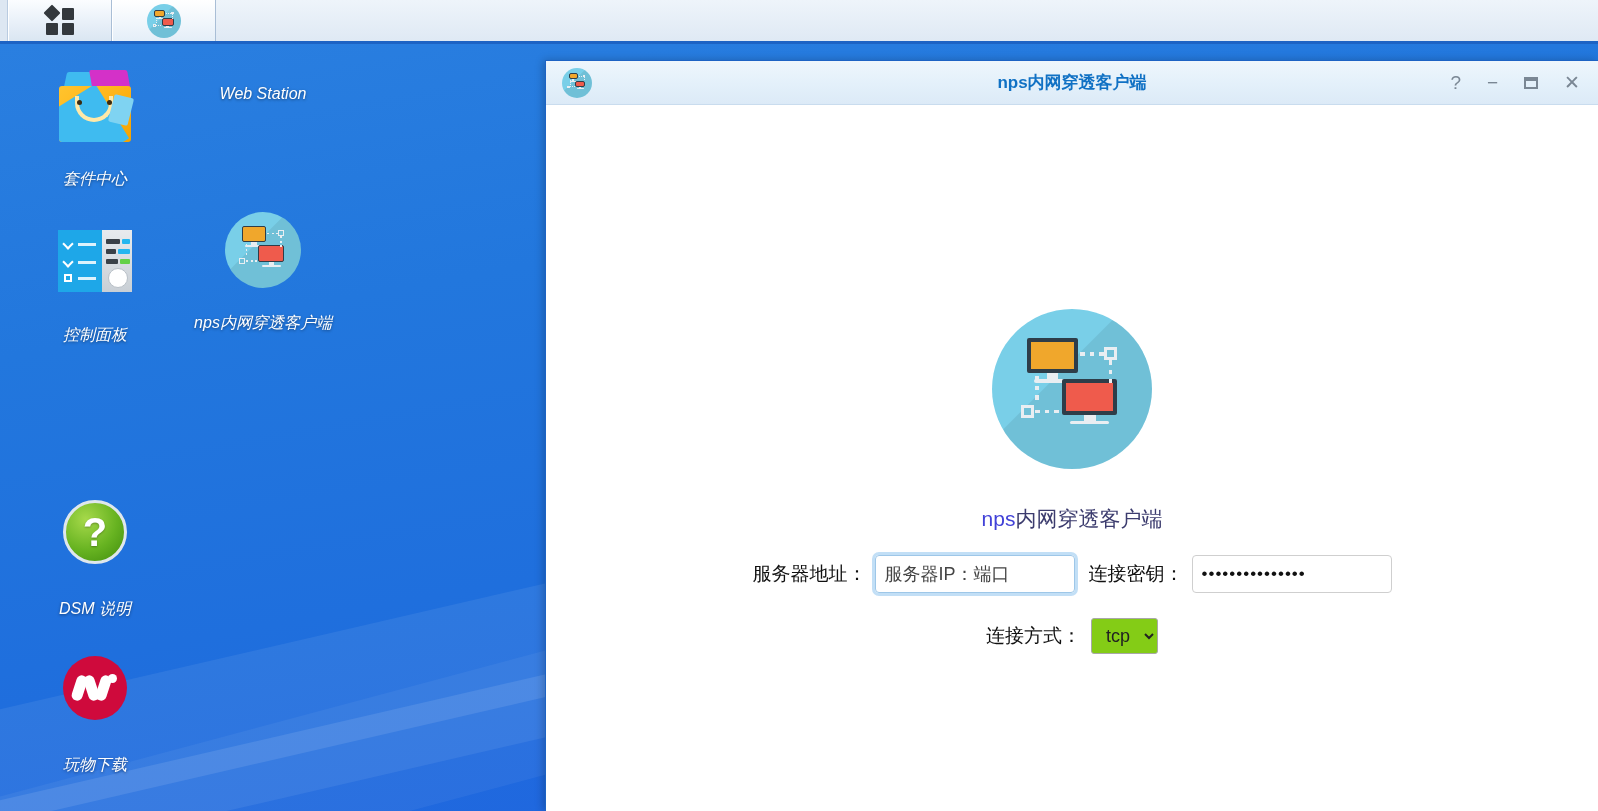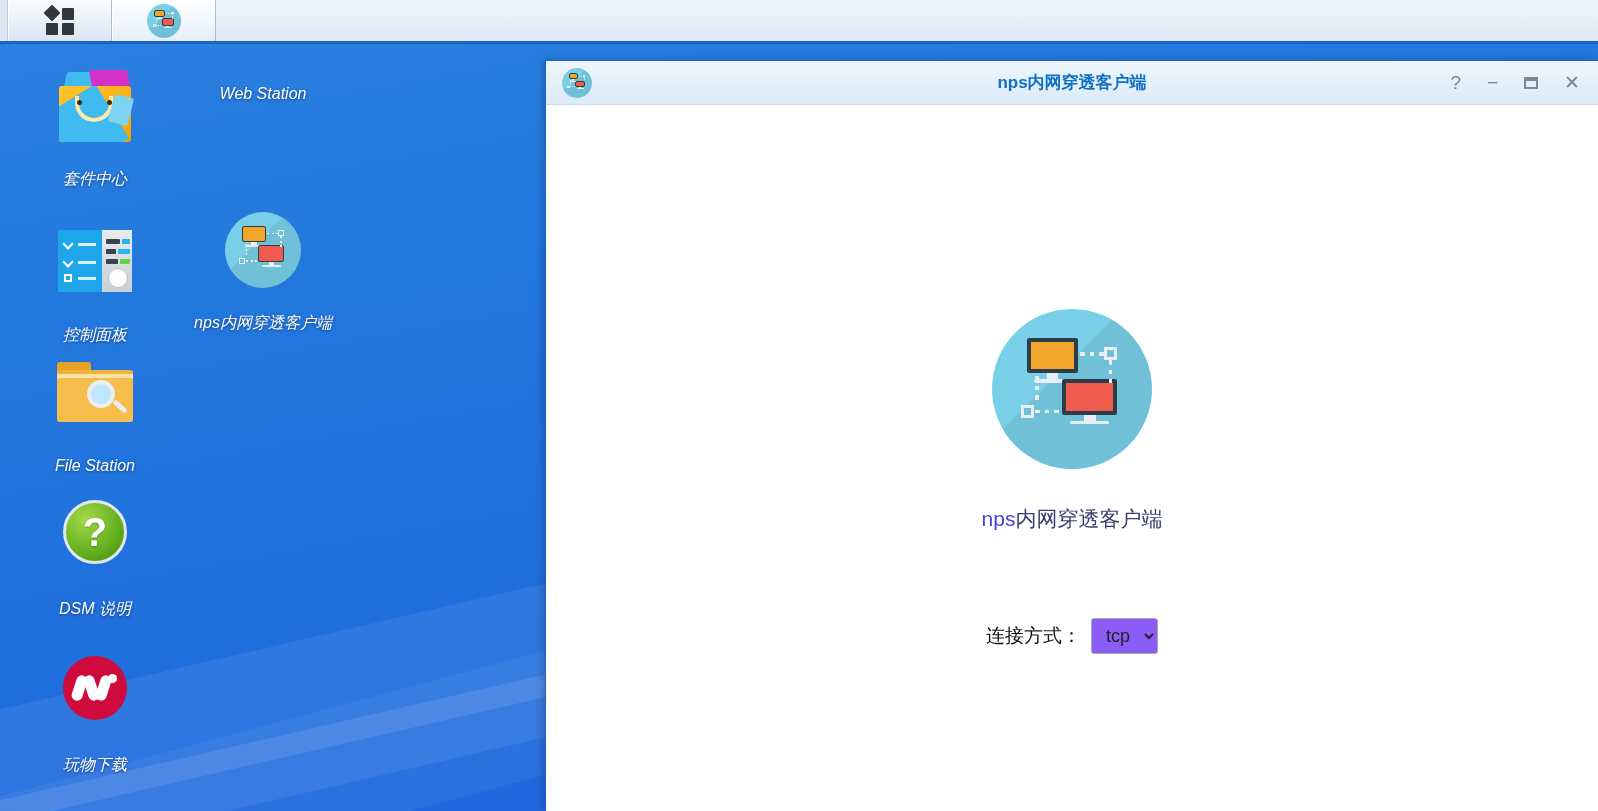--- a/index.html
+++ b/index.html
@@ -231,21 +231,21 @@
   .tinput::placeholder { color: #444; opacity: 1; }
   .pinput {
     height: 38px; width: 200px; margin-left: 8px;
     border: 1px solid #cfcfcf; border-radius: 4px;
     background: #fff; padding: 0 9px;
     font-size: 17px; color: #111; letter-spacing: 1px;
   }
   .spacer { width: 14px; }
   .sel {
     height: 36px; margin-left: 10px; padding: 0 6px 0 10px;
-    border: 1px solid #a8a8a8; border-radius: 3px; background: #8b5cf6;
+    border: 1px solid #a8a8a8; border-radius: 3px; background: #84cc16;
     font-size: 18px; color: #222; font-family: "Liberation Sans", sans-serif;
   }
   .savebtn {
     height: 44px; width: 100px;
     background: #2196f3; color: #fff; border: none; border-radius: 4px;
     font-size: 20px; cursor: pointer;
     font-family: "Liberation Sans", sans-serif;
   }
 
   #watermark {
@@ -323,33 +323,20 @@
           <div class="node" style="left: 13.68px; top: 45.6px; width: 6.08px; height: 6.08px; border-width: 1.672px;"></div>
           <div class="dots" style="left: 41.8px; top: 20.52px; height: 1.672px; width: 12.16px; background-image: repeating-linear-gradient(to right, rgb(233, 238, 242) 0px, rgb(233, 238, 242) 2.28px, transparent 2.28px, transparent 4.56px);"></div>
           <div class="dots" style="left: 55.48px; top: 24.32px; width: 1.672px; height: 10.64px; background-image: repeating-linear-gradient(rgb(233, 238, 242) 0px, rgb(233, 238, 242) 2.28px, transparent 2.28px, transparent 4.56px);"></div>
           <div class="dots" style="left: 20.52px; top: 31.92px; width: 1.672px; height: 13.68px; background-image: repeating-linear-gradient(rgb(233, 238, 242) 0px, rgb(233, 238, 242) 2.28px, transparent 2.28px, transparent 4.56px);"></div>
           <div class="dots" style="left: 20.52px; top: 47.88px; height: 1.672px; width: 13.68px; background-image: repeating-linear-gradient(to right, rgb(233, 238, 242) 0px, rgb(233, 238, 242) 2.28px, transparent 2.28px, transparent 4.56px);"></div>
         </div>
     </div>
     <div class="lbl">nps内网穿透客户端</div>
   </div>
 
-  <div class="dicon" style="left:20px; top:308px;">
-    <div class="art">
-      <div class="ic-file">
-        <div class="tab"></div>
-          <div class="back"></div>
-        <div class="strip"></div>
-          <div class="front"></div>
-        <div class="stick"></div>
-          <div class="lens"></div>
-      </div>
-    </div>
-    <div class="lbl">File Station</div>
-  </div>
 
   <div class="dicon" style="left:20px; top:450px;">
     <div class="art">
       <div class="ic-help">?</div>
     </div>
     <div class="lbl">DSM 说明</div>
   </div>
 
   <div class="dicon" style="left:20px; top:606px;">
     <div class="art">
@@ -419,20 +406,27 @@
             <div class="dots" style="left: 116.8px; top: 51.2px; width: 3.52px; height: 22.4px; background-image: repeating-linear-gradient(rgb(233, 238, 242) 0px, rgb(233, 238, 242) 4.8px, transparent 4.8px, transparent 9.6px);"></div>
             <div class="dots" style="left: 43.2px; top: 67.2px; width: 3.52px; height: 28.8px; background-image: repeating-linear-gradient(rgb(233, 238, 242) 0px, rgb(233, 238, 242) 4.8px, transparent 4.8px, transparent 9.6px);"></div>
             <div class="dots" style="left: 43.2px; top: 100.8px; height: 3.52px; width: 28.8px; background-image: repeating-linear-gradient(to right, rgb(233, 238, 242) 0px, rgb(233, 238, 242) 4.8px, transparent 4.8px, transparent 9.6px);"></div>
           </div>
       </div>
       <div class="caption">
         <b>nps</b><span>内网穿透客户端</span>
       </div>
     </div>
 
+    <div class="formrow" id="row1">
+      <span class="flabel">服务器地址：</span>
+      <input class="tinput" type="text" placeholder="服务器IP：端口" style="">
+      <span class="spacer"></span>
+      <span class="flabel">连接密钥：</span>
+      <input class="pinput" type="text" readonly="" value="•••••••••••••••" style="">
+    </div>
 
     <div class="formrow" id="row2">
       <span class="flabel">连接方式：</span>
       <select class="sel"><option value="tcp">tcp</option><option value="kcp">kcp</option></select>
     </div>
 
 
   </div>
 </div>
 

